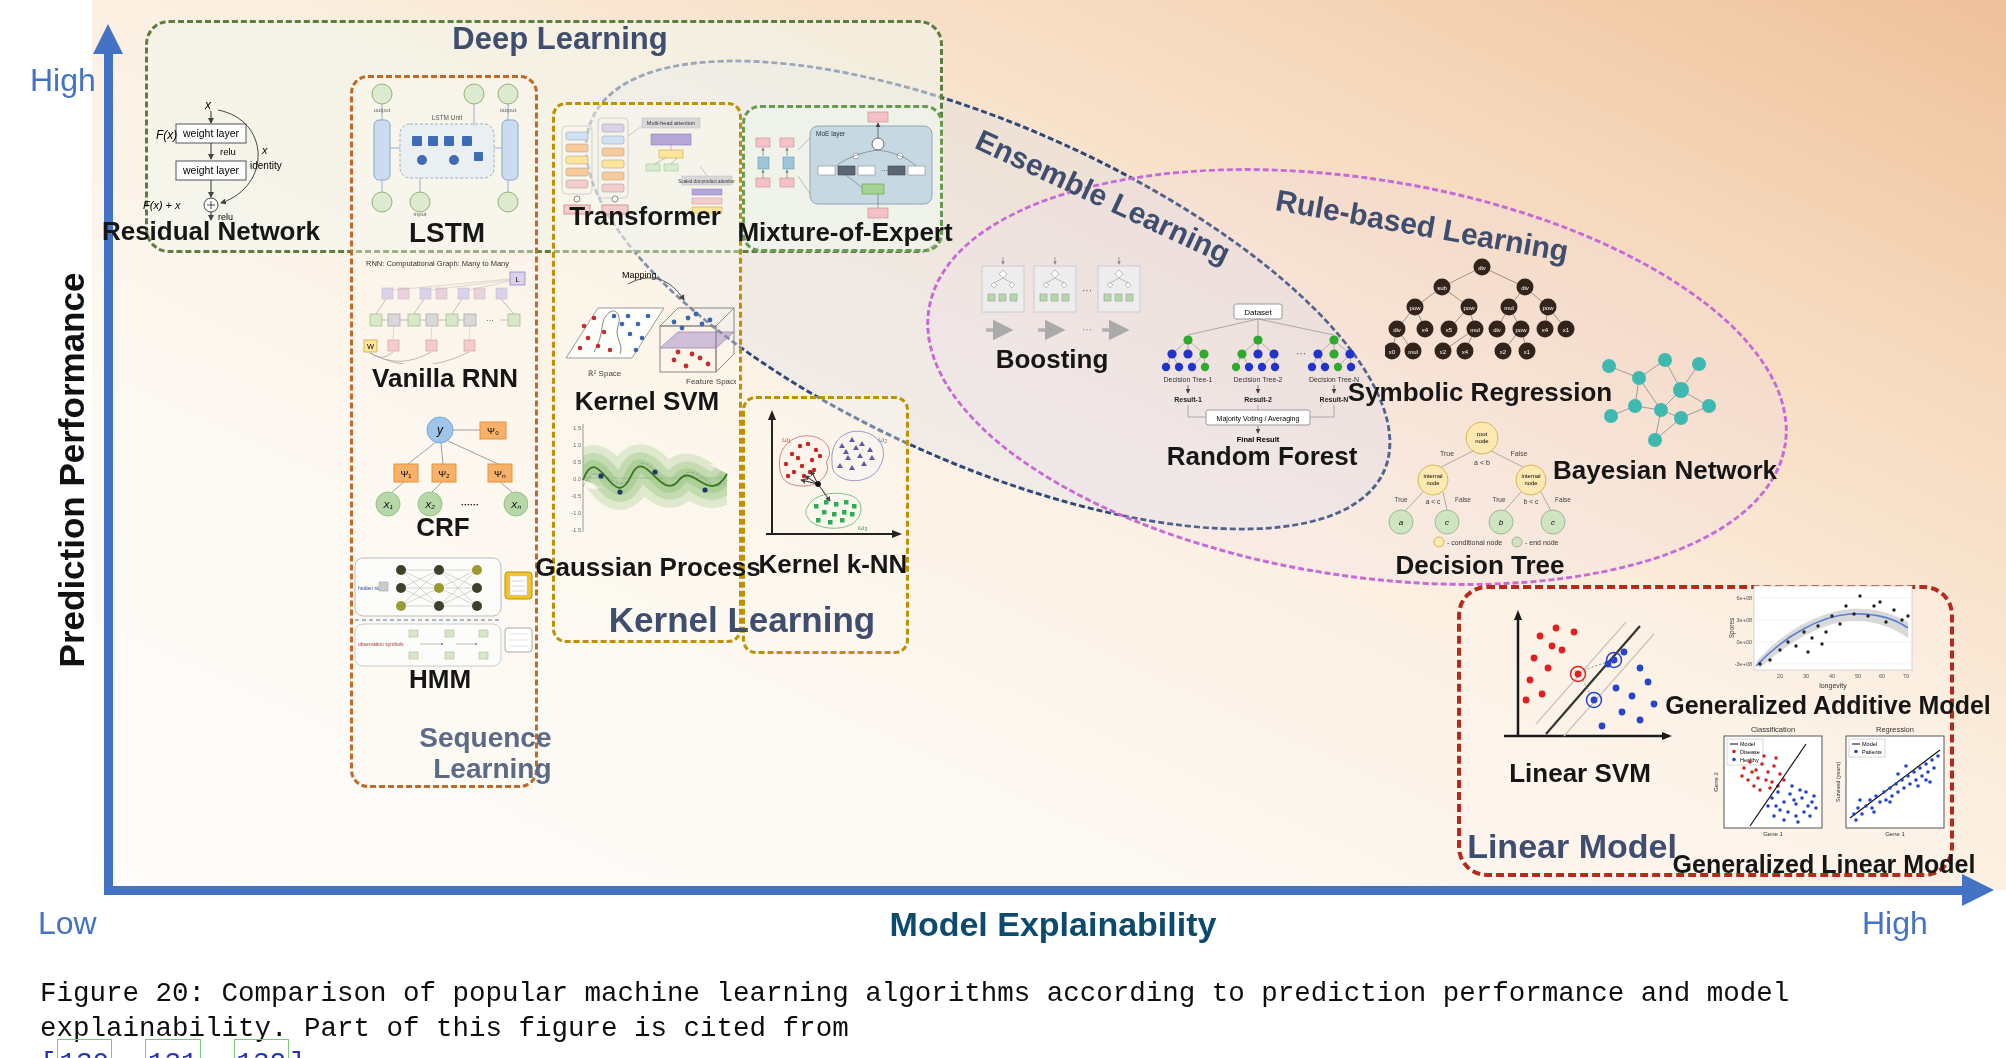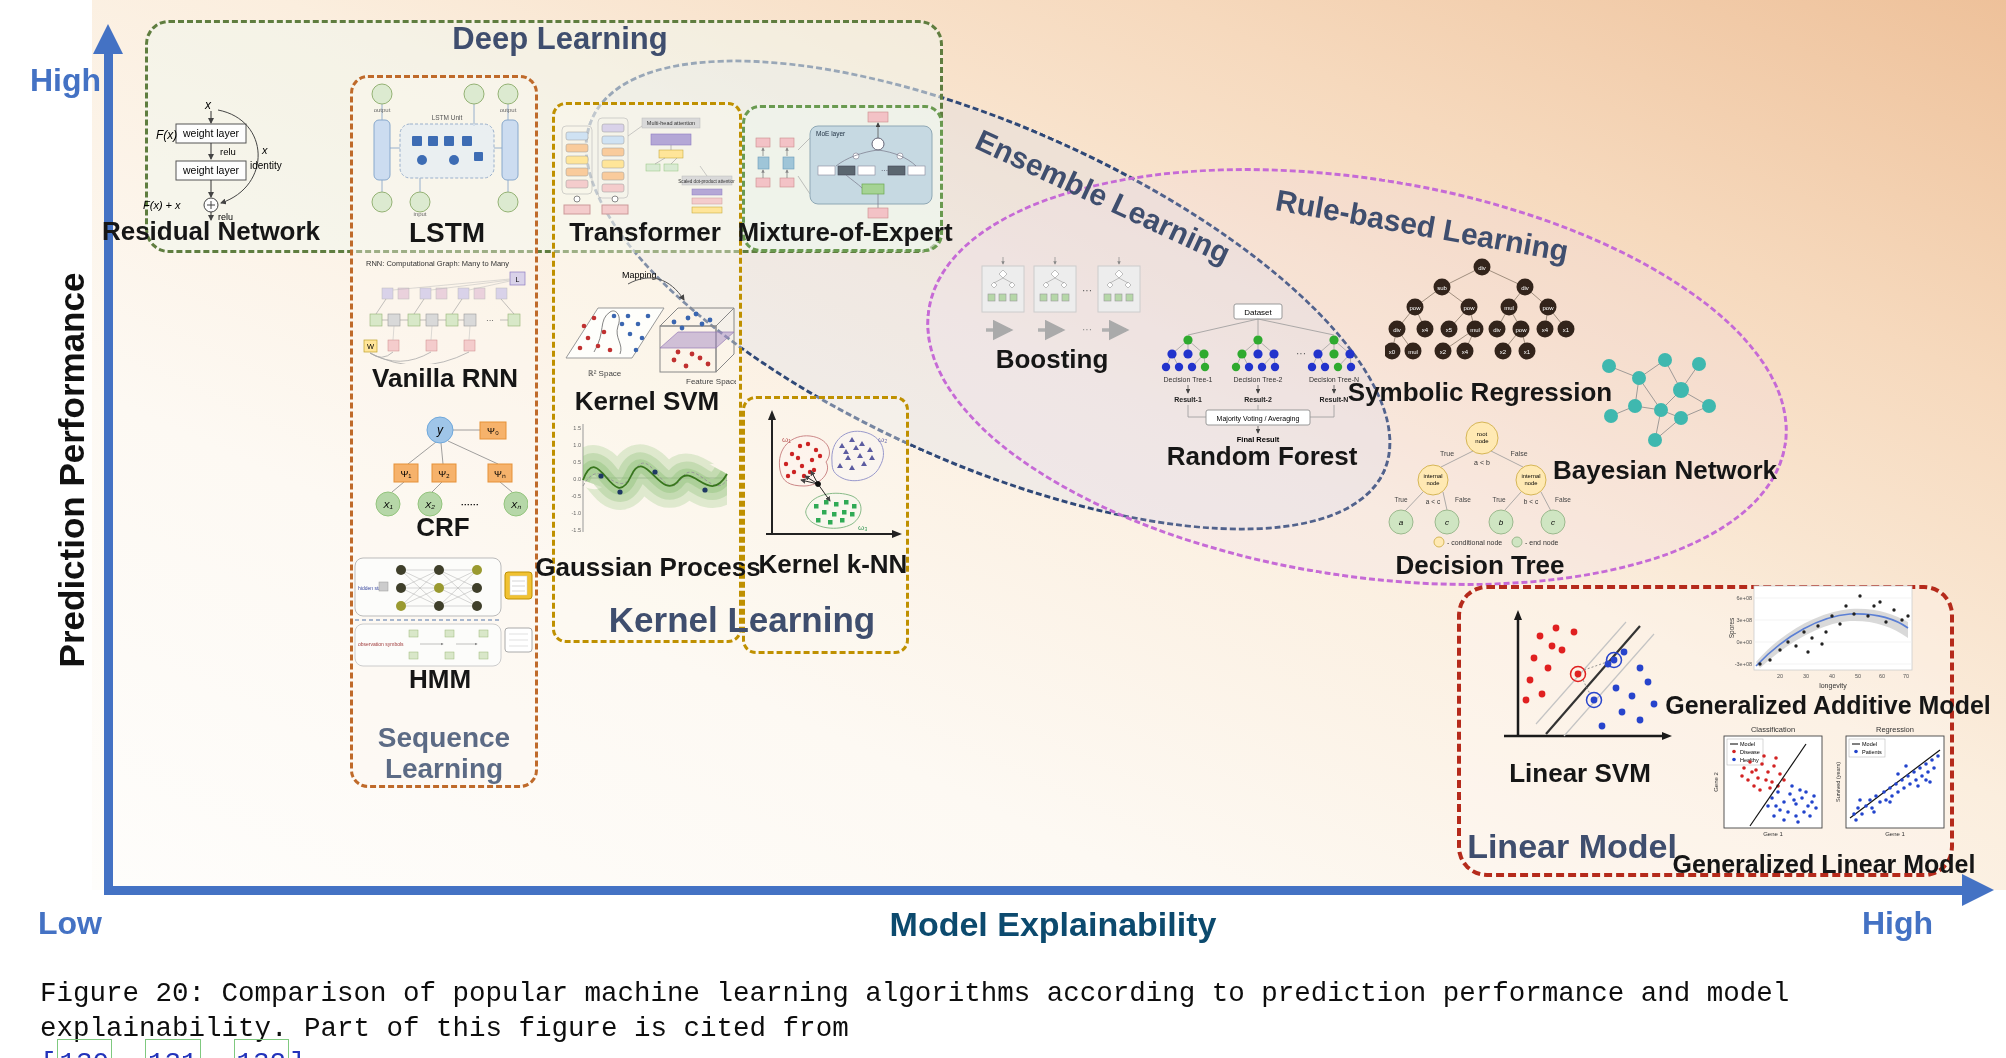--- a/index.html
+++ b/index.html
@@ -3,35 +3,35 @@
 <meta charset="utf-8">
 <style>
   html,body{margin:0;padding:0;background:#fff}
   .fig{position:relative;width:2006px;height:1058px;background:#fff;font-family:"Liberation Sans",sans-serif;overflow:hidden}
   .bg{position:absolute;left:92px;top:0;width:1914px;height:890px;
       background:linear-gradient(to top right,#fefdfb 0%,#fdf9f3 28%,#fbeede 55%,#f6d9bd 78%,#eec19a 100%)}
   .vaxis{position:absolute;left:104px;top:52px;width:9px;height:843px;background:#4472c4}
   .vhead{position:absolute;left:93px;top:24px;width:0;height:0;border-left:15px solid transparent;border-right:15px solid transparent;border-bottom:30px solid #4472c4}
   .haxis{position:absolute;left:106px;top:886px;width:1858px;height:9px;background:#4472c4}
   .hhead{position:absolute;left:1962px;top:874px;width:0;height:0;border-top:16px solid transparent;border-bottom:16px solid transparent;border-left:32px solid #4472c4}
-  .blu{position:absolute;color:#4472c4;font-size:32px;font-weight:700;white-space:nowrap}
+  .blu{position:absolute;color:#4472c4;font-size:32px;font-weight:400;white-space:nowrap}
   .ylab{position:absolute;left:72px;top:470px;transform:translate(-50%,-50%) rotate(-90deg);font-size:35px;font-weight:600;color:#111;white-space:nowrap}
   .xlab{position:absolute;left:1053px;top:924px;transform:translate(-50%,-50%);font-size:34px;font-weight:700;color:#0c4a6e;white-space:nowrap}
   .gbox{position:absolute;box-sizing:border-box}
   #box-deep{left:145px;top:20px;width:798px;height:233px;border:3px dashed #5f7d3f;border-radius:24px;background:rgba(241,246,236,.55)}
   #box-seq{left:350px;top:75px;width:188px;height:713px;border:3px dashed #bf6a2a;border-radius:18px;background:rgba(253,247,241,.4)}
   #box-kernel{left:552px;top:102px;width:190px;height:541px;border:3px dashed #bf9000;border-radius:14px;background:rgba(253,250,241,.4)}
   #box-knn{left:742px;top:396px;width:167px;height:258px;border:3px dashed #bf9000;border-radius:14px;background:rgba(253,250,241,.35)}
   #box-moe{left:742px;top:105px;width:201px;height:147px;border:3px dashed #6a9a50;border-radius:18px;background:rgba(239,245,236,.6)}
   #box-linear{left:1457px;top:585px;width:497px;height:292px;border:4px dashed #b52a1b;border-radius:30px;background:rgba(254,250,246,.3)}
   #ell-ensemble{left:553px;top:125px;width:870px;height:340px;border:3.5px dashed #2f4877;border-radius:50%;transform:rotate(24deg);background:rgba(211,218,238,.28)}
   #ell-rule{left:922px;top:177px;width:870px;height:400px;border:3.5px dashed #c66ad6;border-radius:50%;transform:rotate(9deg);background:rgba(238,216,240,.18)}
   .glabel{position:absolute;transform:translate(-50%,-50%);color:#3f4e6e;font-weight:700;white-space:nowrap}
   #gl-deep{left:560px;top:39px;font-size:31px}
-  #gl-seq{left:444px;top:753px;font-size:28px;color:#5c6b85;white-space:normal;width:175px;text-align:center;line-height:1.12}
+  #gl-seq{left:464px;top:753px;font-size:28px;color:#5c6b85;white-space:normal;width:175px;text-align:right;line-height:1.12}
   #gl-kernel{left:742px;top:620px;font-size:35px}
   #gl-ensemble{left:1103px;top:197px;font-size:30px;transform:translate(-50%,-50%) rotate(25deg)}
   #gl-rule{left:1422px;top:226px;font-size:30px;transform:translate(-50%,-50%) rotate(10deg)}
   #gl-linear{left:1572px;top:846px;font-size:34px}
   .ilabel{position:absolute;transform:translate(-50%,-50%);color:#161616;font-weight:600;font-size:26px;white-space:nowrap}
   .diag{position:absolute}
   .caption{position:absolute;left:40px;top:976px;width:1940px;font-family:Liberation Mono, monospace;font-size:27.5px;color:#0d0d0d;line-height:1.28}
   .cline2{color:#2233bb}
   .cite{color:#2233bb;border:1.5px solid #7fc97f;padding:8px 2px;text-decoration:none;cursor:pointer}
   svg text{font-family:"Liberation Sans",sans-serif}
@@ -922,21 +922,21 @@
 
   <div class="glabel" id="gl-deep">Deep Learning</div>
   <div class="glabel" id="gl-seq">Sequence Learning</div>
   <div class="glabel" id="gl-kernel">Kernel Learning</div>
   <div class="glabel" id="gl-ensemble">Ensemble Learning</div>
   <div class="glabel" id="gl-rule">Rule-based Learning</div>
   <div class="glabel" id="gl-linear">Linear Model</div>
 
   <div class="ilabel" style="left:211px;top:231px">Residual Network</div>
   <div class="ilabel" style="left:447px;top:233px;font-size:28px">LSTM</div>
-  <div class="ilabel" style="left:645px;top:232px">Transformer</div>
+  <div class="ilabel" style="left:645px;top:216px">Transformer</div>
   <div class="ilabel" style="left:845px;top:232px">Mixture-of-Expert</div>
   <div class="ilabel" style="left:445px;top:378px">Vanilla RNN</div>
   <div class="ilabel" style="left:443px;top:527px">CRF</div>
   <div class="ilabel" style="left:440px;top:679px">HMM</div>
   <div class="ilabel" style="left:647px;top:401px">Kernel SVM</div>
   <div class="ilabel" style="left:648px;top:567px">Gaussian Process</div>
   <div class="ilabel" style="left:833px;top:564px">Kernel k-NN</div>
   <div class="ilabel" style="left:1052px;top:359px">Boosting</div>
   <div class="ilabel" style="left:1262px;top:456px">Random Forest</div>
   <div class="ilabel" style="left:1480px;top:392px">Symbolic Regression</div>

